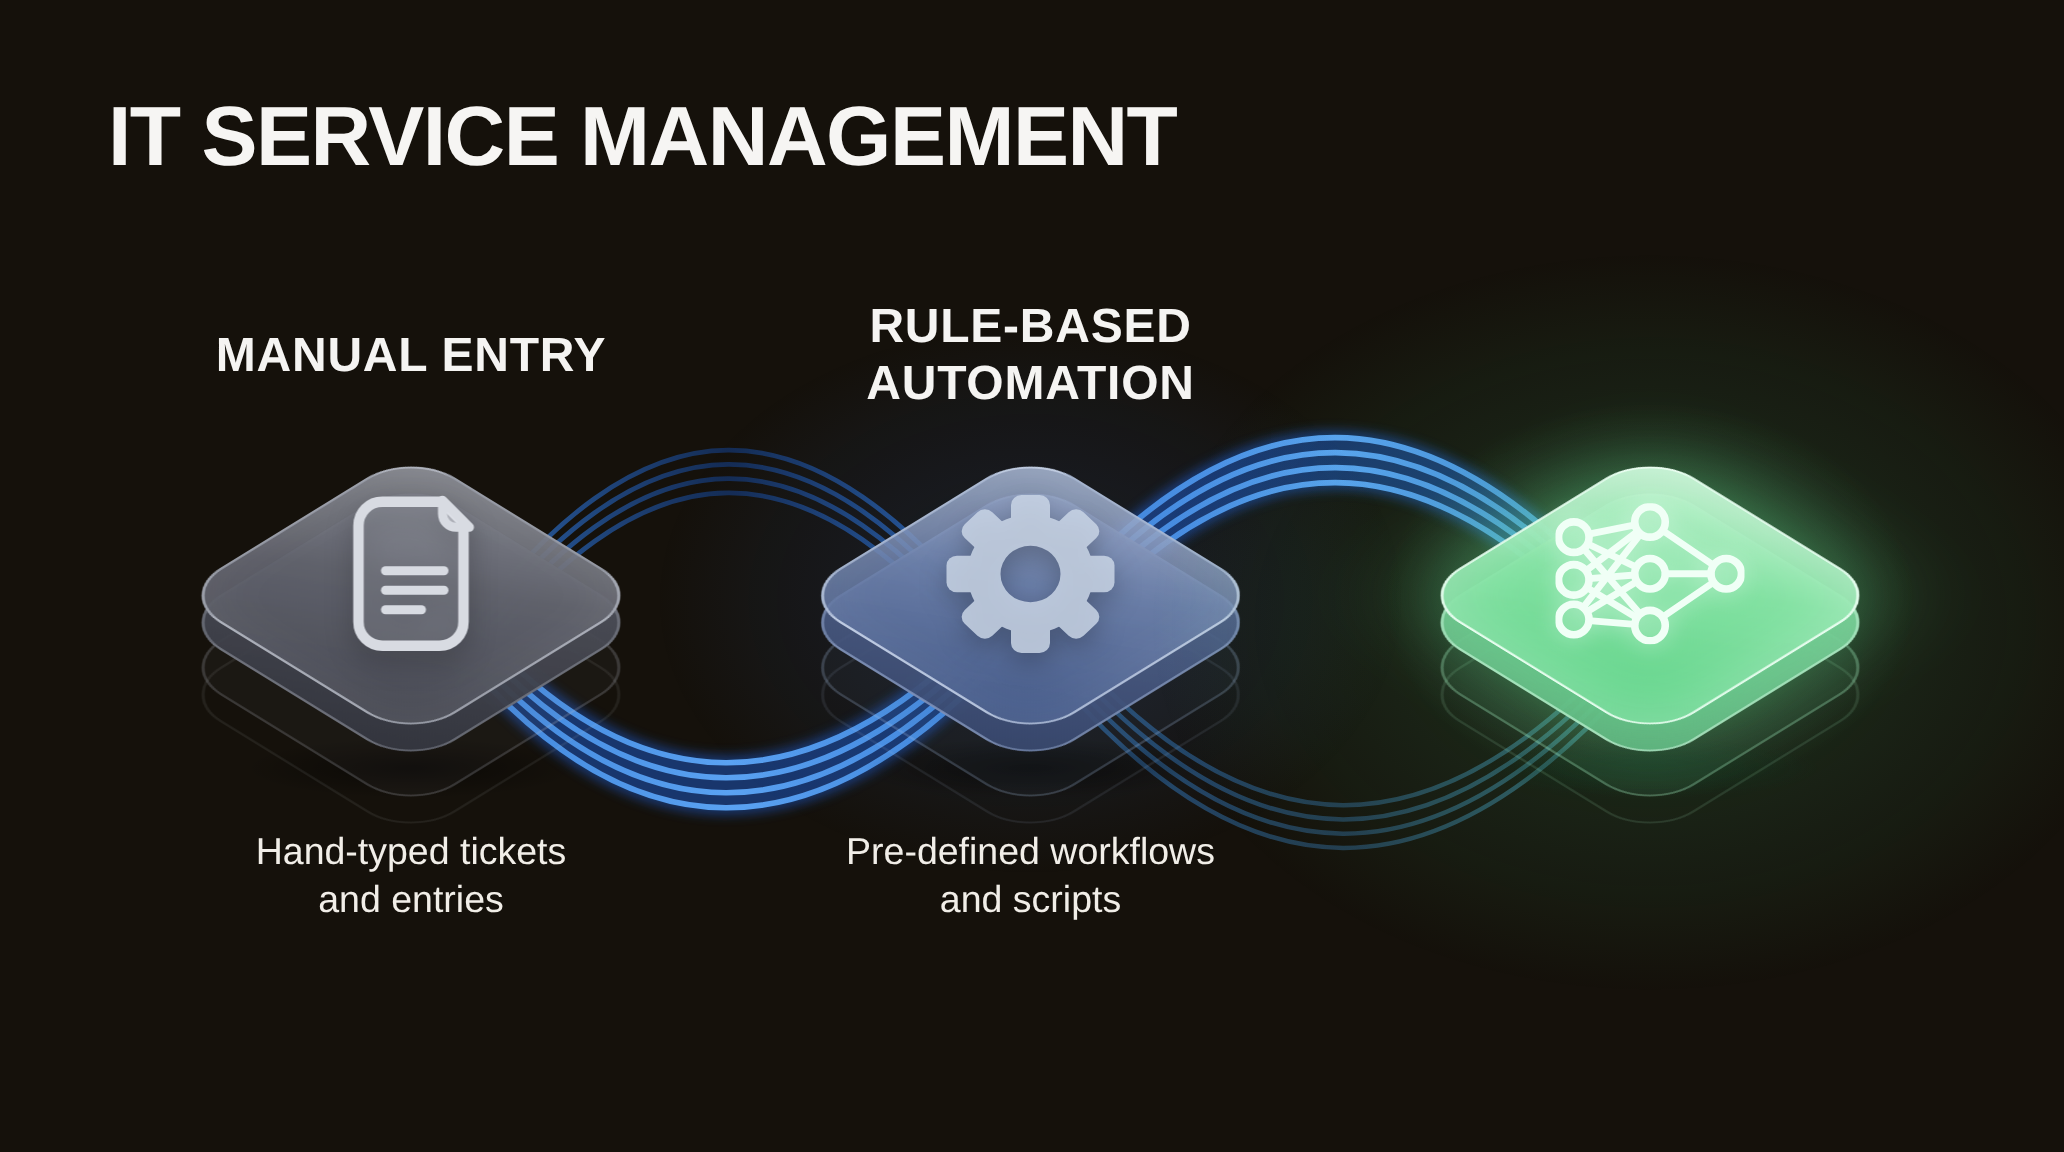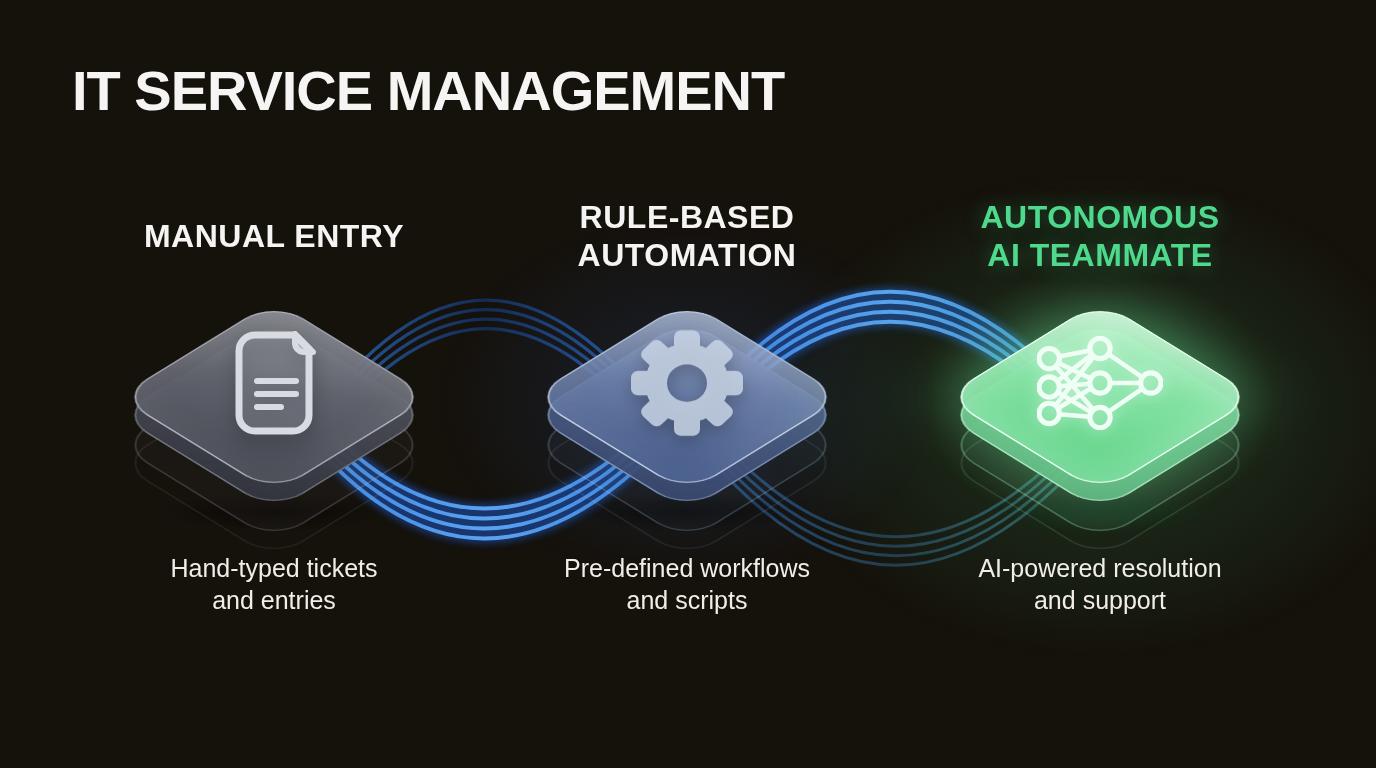--- a/index.html
+++ b/index.html
@@ -243,22 +243,20 @@
       </svg>
     </div>
 
     <div class="caption">Pre-defined workflows
 and scripts</div>
   </div>
 
   <div class="stage s3 n3">
     <div class="glow green-outer"></div>
     <div class="glow green-inner"></div>
-    <div class="heading" style="color: rgb(78, 217, 140);">AUTONOMOUS
-AI TEAMMATE</div>
 
     <div class="contact-shadow"></div>
     <div class="plate">
       <div class="face refl2"></div>
       <div class="face refl1"></div>
       <div class="face side-face"></div>
       <div class="face top-face"></div>
     </div>
 
     <div class="icon">
@@ -282,17 +280,15 @@
           <circle cx="12" cy="50" r="10"></circle>
           <circle cx="12" cy="76" r="10"></circle>
           <circle cx="62" cy="12" r="10"></circle>
           <circle cx="62" cy="46" r="10"></circle>
           <circle cx="62" cy="80" r="10"></circle>
           <circle cx="112" cy="46" r="10"></circle>
         </g>
       </svg>
     </div>
 
-    <div class="caption">AI-powered resolution
-and support</div>
   </div>
 
 </div>
 
 </body></html>

